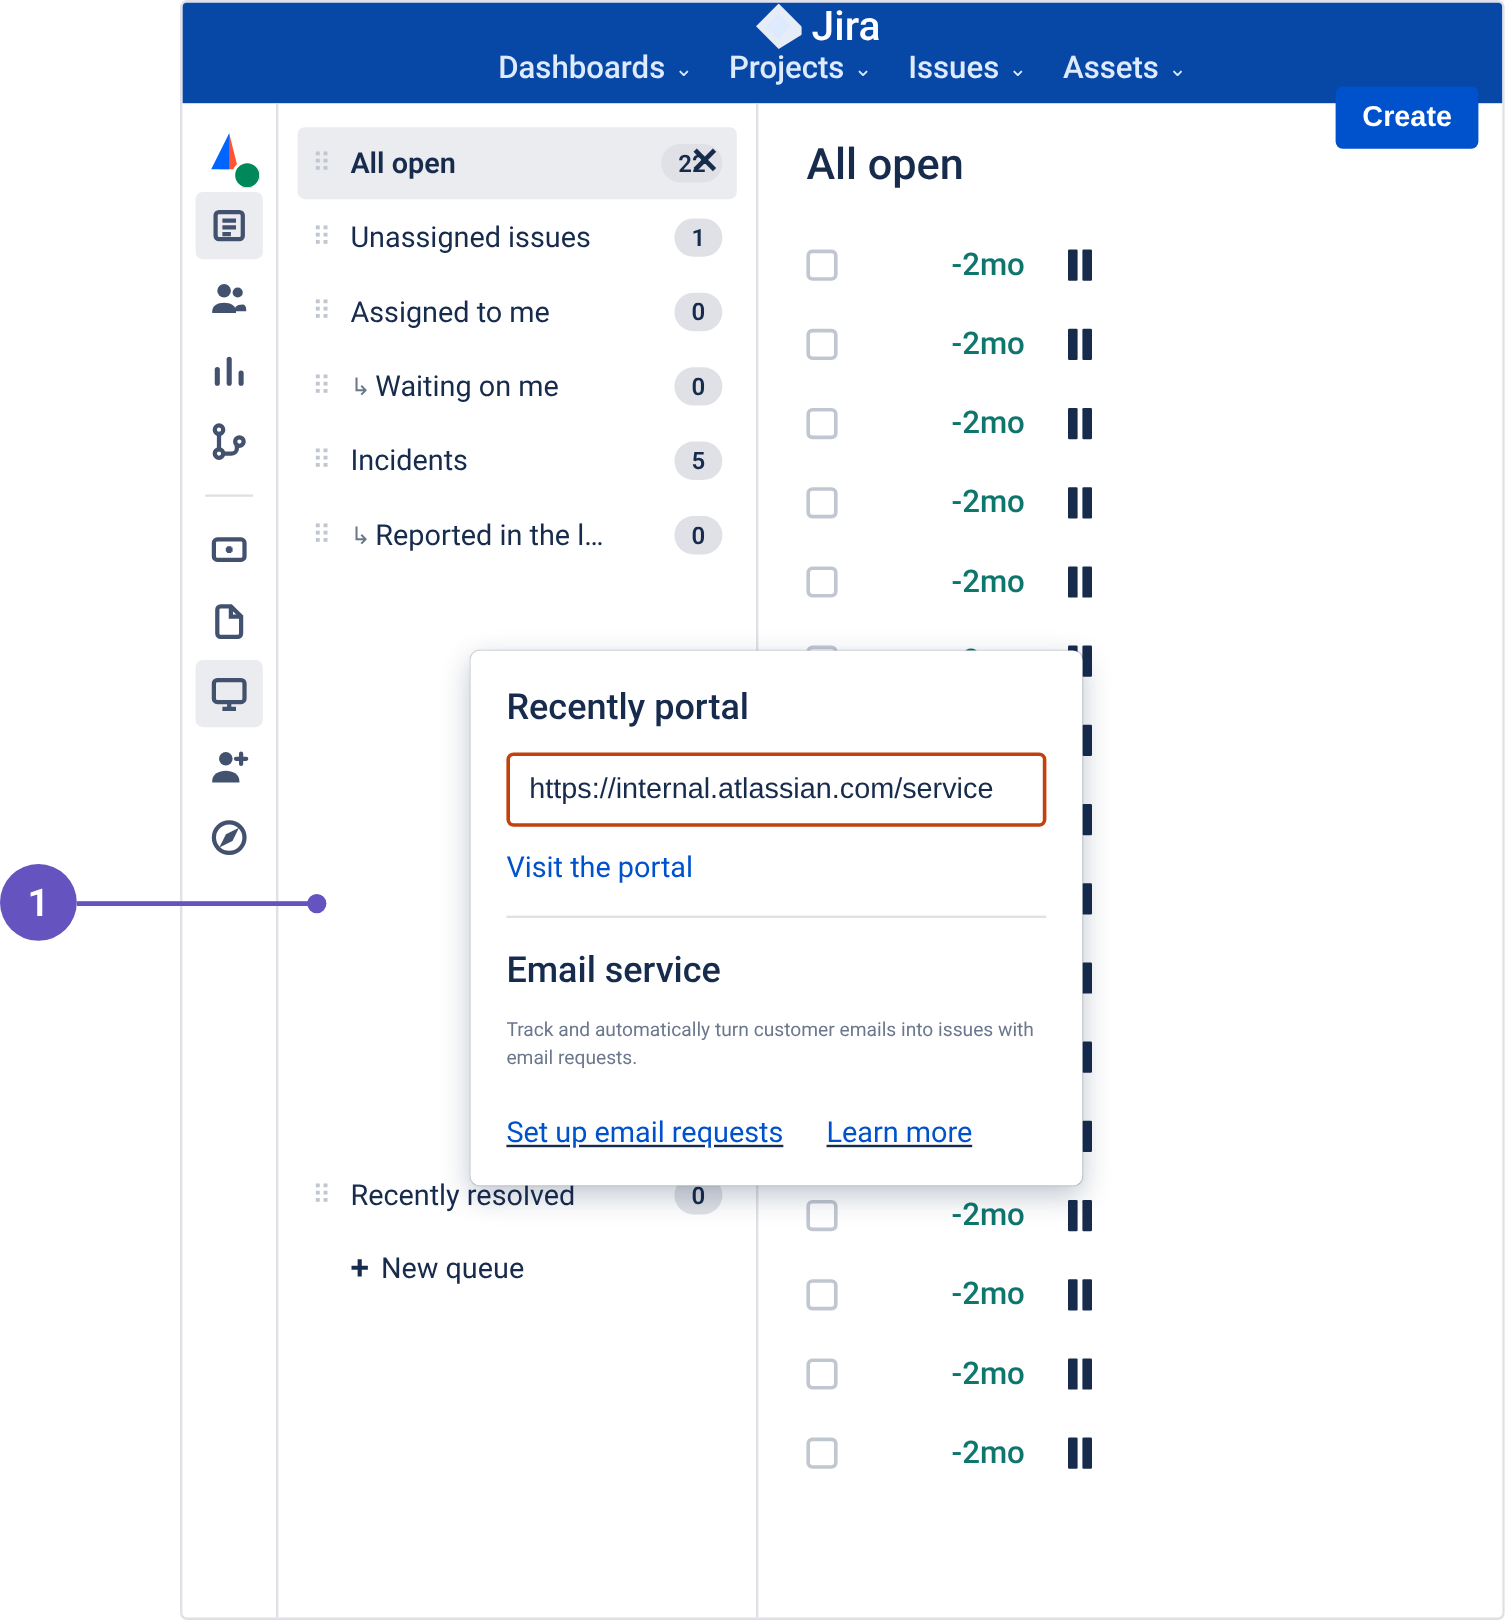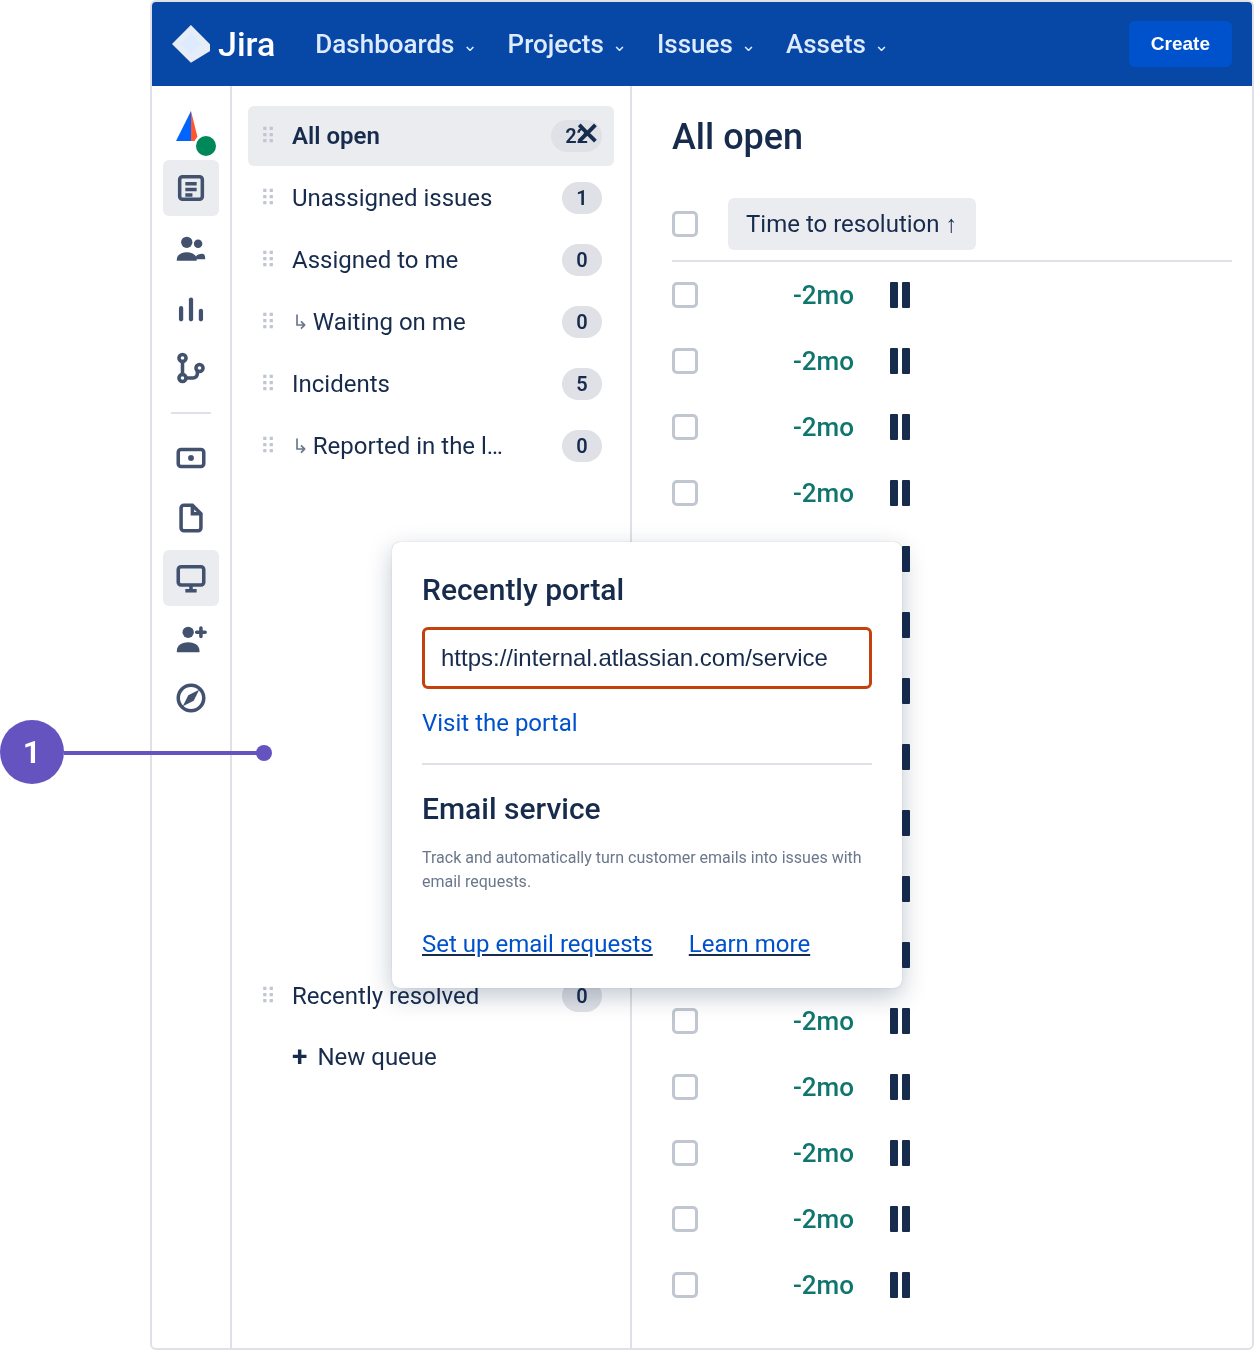--- a/index.html
+++ b/index.html
@@ -1,27 +1,27 @@
 <!DOCTYPE html>
 <html><head>
 <meta charset="utf-8">
 <style>
   * { box-sizing: border-box; margin: 0; padding: 0; }
   body { font-family: -apple-system, BlinkMacSystemFont, "Segoe UI", Roboto, sans-serif; background: #fff; color: #172B4D; width: 1254px; height: 1350px; position: relative; }
   
   .outer { position: absolute; left: 150px; top: 0; width: 1104px; height: 1350px; border: 2px solid #dfe1e6; border-radius: 6px; overflow: hidden; background: #fff; }
   
   
-  .topnav { height: 84px; background: #0747A6; display: flex; align-items: center; padding: 0 20px; }
+  .topnav { height: 84px; background: #0747A6; display: flex; align-items: center; padding: 0 20px; flex-direction: column; }
   .brand { display: flex; align-items: center; color: #fff; font-size: 34px; font-weight: 500; margin-right: 40px; }
   .brand svg { margin-right: 8px; }
   .navlinks { display: flex; gap: 30px; align-items: center; }
   .navlink { color: #DEEBFF; font-size: 26px; font-weight: 500; display: flex; align-items: center; gap: 8px; cursor: pointer; }
   .navlink .chev { font-size: 18px; }
-  .create-btn { margin-left: auto; background: #0052CC; color: #fff; border: none; padding: 12px 22px; font-size: 19px; font-weight: 600; border-radius: 6px; cursor: pointer; }
+  .create-btn { margin-left: auto; background: #0052CC; color: #fff; border: none; padding: 12px 22px; font-size: 24px; font-weight: 600; border-radius: 6px; cursor: pointer; }
   
   
   .body { display: flex; height: calc(100% - 84px); }
   
   .rail { width: 80px; border-right: 2px solid #dfe1e6; display: flex; flex-direction: column; align-items: center; padding-top: 20px; gap: 4px; }
   .rail-icon { width: 56px; height: 56px; display: flex; align-items: center; justify-content: center; border-radius: 6px; cursor: pointer; color: #42526E; }
   .rail-icon.active { background: #EBECF0; color: #42526E; }
   .rail-divider { width: 40px; height: 2px; background: #dfe1e6; margin: 12px 0; }
   .rail-avatar { width: 50px; height: 50px; border-radius: 6px; position: relative; }
   
@@ -221,27 +221,20 @@
         <span class="qcount">0</span>
       </div>
       <div class="new-queue">
         <span style="font-size:28px;font-weight:600;">+</span>
         <span>New queue</span>
       </div>
     </div>
 
     <div class="main">
       <h1>All open</h1>
-      <div class="table-head">
-        <div class="cbox"></div>
-        <div class="sort-pill">
-          <span>Time to resolution</span>
-          <span>↑</span>
-        </div>
-      </div>
       <div id="rows">
           <div class="row">
             <div class="cbox"></div>
             <span class="row-val">-2mo</span>
             <span class="pause-icon">
               <span></span>
               <span></span>
             </span>
           </div>
           <div class="row">

